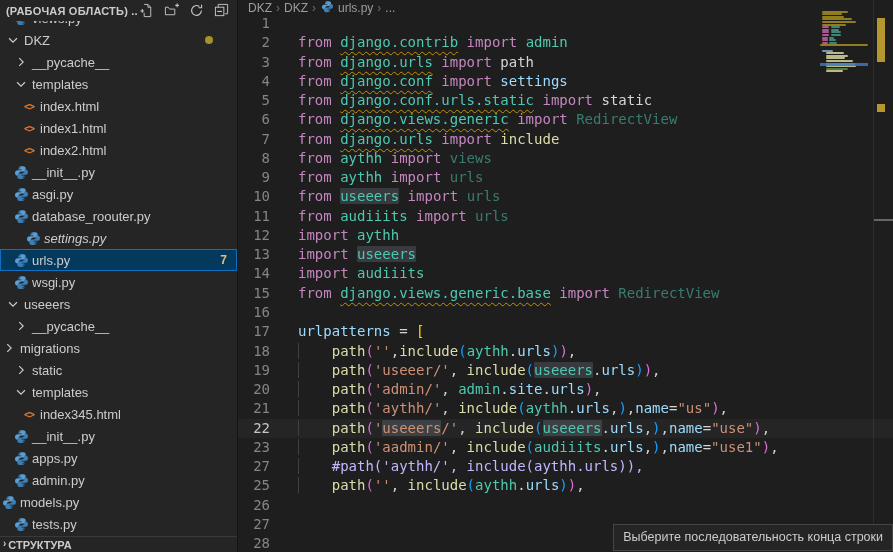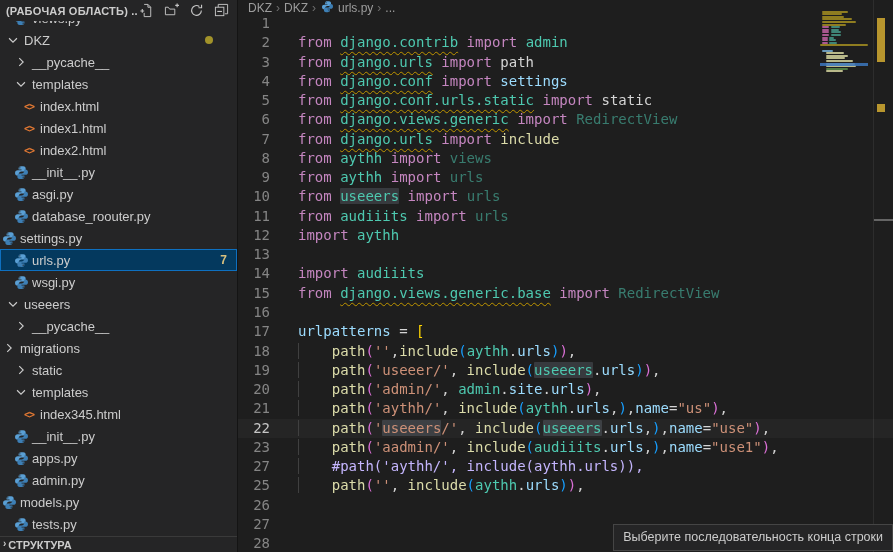--- a/index.html
+++ b/index.html
@@ -145,21 +145,21 @@
         <span class="slot">
           <svg width="15" height="15" viewBox="0 0 16 16">
             <path d="M7.8 1.2c-1.7 0-2.9.8-2.9 2.1v1.5h3.1v.7H3.9c-1.6 0-2.8 1.1-2.8 2.9 0 1.8 1.1 2.9 2.7 2.9h1.3V9.6c0-1.5 1.3-2.6 2.8-2.6h2.2c1.3 0 2.3-1 2.3-2.2V3.3c0-1.2-1.1-2.1-2.5-2.1z" fill="#5a9fd4"></path>
             <circle cx="6.2" cy="3" r=".7" fill="#252526"></circle>
             <path d="M8.2 14.8c1.7 0 2.9-.8 2.9-2.1v-1.5H8v-.7h4.1c1.6 0 2.8-1.1 2.8-2.9 0-1.8-1.1-2.9-2.7-2.9h-1.3v1.7c0 1.5-1.3 2.6-2.8 2.6H5.9c-1.3 0-2.3 1-2.3 2.2v1.5c0 1.2 1.1 2.1 2.5 2.1z" fill="#3d7fb5"></path>
             <circle cx="9.8" cy="13" r=".7" fill="#252526"></circle>
           </svg>
         </span>
         <span class="tlabel">database_roouter.py</span>
       </div>
-      <div class="trow" style="padding-left: 0;">
+      <div class="trow" style="padding-left: 24px; font-style: italic;">
         <span class="slot">
           <svg width="15" height="15" viewBox="0 0 16 16">
             <path d="M7.8 1.2c-1.7 0-2.9.8-2.9 2.1v1.5h3.1v.7H3.9c-1.6 0-2.8 1.1-2.8 2.9 0 1.8 1.1 2.9 2.7 2.9h1.3V9.6c0-1.5 1.3-2.6 2.8-2.6h2.2c1.3 0 2.3-1 2.3-2.2V3.3c0-1.2-1.1-2.1-2.5-2.1z" fill="#5a9fd4"></path>
             <circle cx="6.2" cy="3" r=".7" fill="#252526"></circle>
             <path d="M8.2 14.8c1.7 0 2.9-.8 2.9-2.1v-1.5H8v-.7h4.1c1.6 0 2.8-1.1 2.8-2.9 0-1.8-1.1-2.9-2.7-2.9h-1.3v1.7c0 1.5-1.3 2.6-2.8 2.6H5.9c-1.3 0-2.3 1-2.3 2.2v1.5c0 1.2 1.1 2.1 2.5 2.1z" fill="#3d7fb5"></path>
             <circle cx="9.8" cy="13" r=".7" fill="#252526"></circle>
           </svg>
         </span>
         <span class="tlabel">settings.py</span>
       </div>
@@ -395,20 +395,21 @@
       <div class="cl">
         <span class="ln">11</span>
         <span class="lc"><span class="tk-kw">from</span><span class="tk-pln"> </span><span class="tk-cls">audiiits</span><span class="tk-pln"> </span><span class="tk-kw">import</span><span class="tk-pln"> </span><span class="tk-dim">urls</span></span>
       </div>
       <div class="cl">
         <span class="ln">12</span>
         <span class="lc"><span class="tk-kw">import</span><span class="tk-pln"> </span><span class="tk-cls">aythh</span></span>
       </div>
       <div class="cl">
         <span class="ln">13</span>
+        <span class="lc"><span class="tk-kw">import</span><span class="tk-pln"> </span><span class="tk-clsh">useeers</span></span>
       </div>
       <div class="cl">
         <span class="ln">14</span>
         <span class="lc"><span class="tk-kw">import</span><span class="tk-pln"> </span><span class="tk-cls">audiiits</span></span>
       </div>
       <div class="cl">
         <span class="ln">15</span>
         <span class="lc"><span class="tk-kw">from</span><span class="tk-pln"> </span><span class="tk-mod">django.views.generic.base</span><span class="tk-pln"> </span><span class="tk-kw">import</span><span class="tk-pln"> </span><span class="tk-dim">RedirectView</span></span>
       </div>
       <div class="cl">

